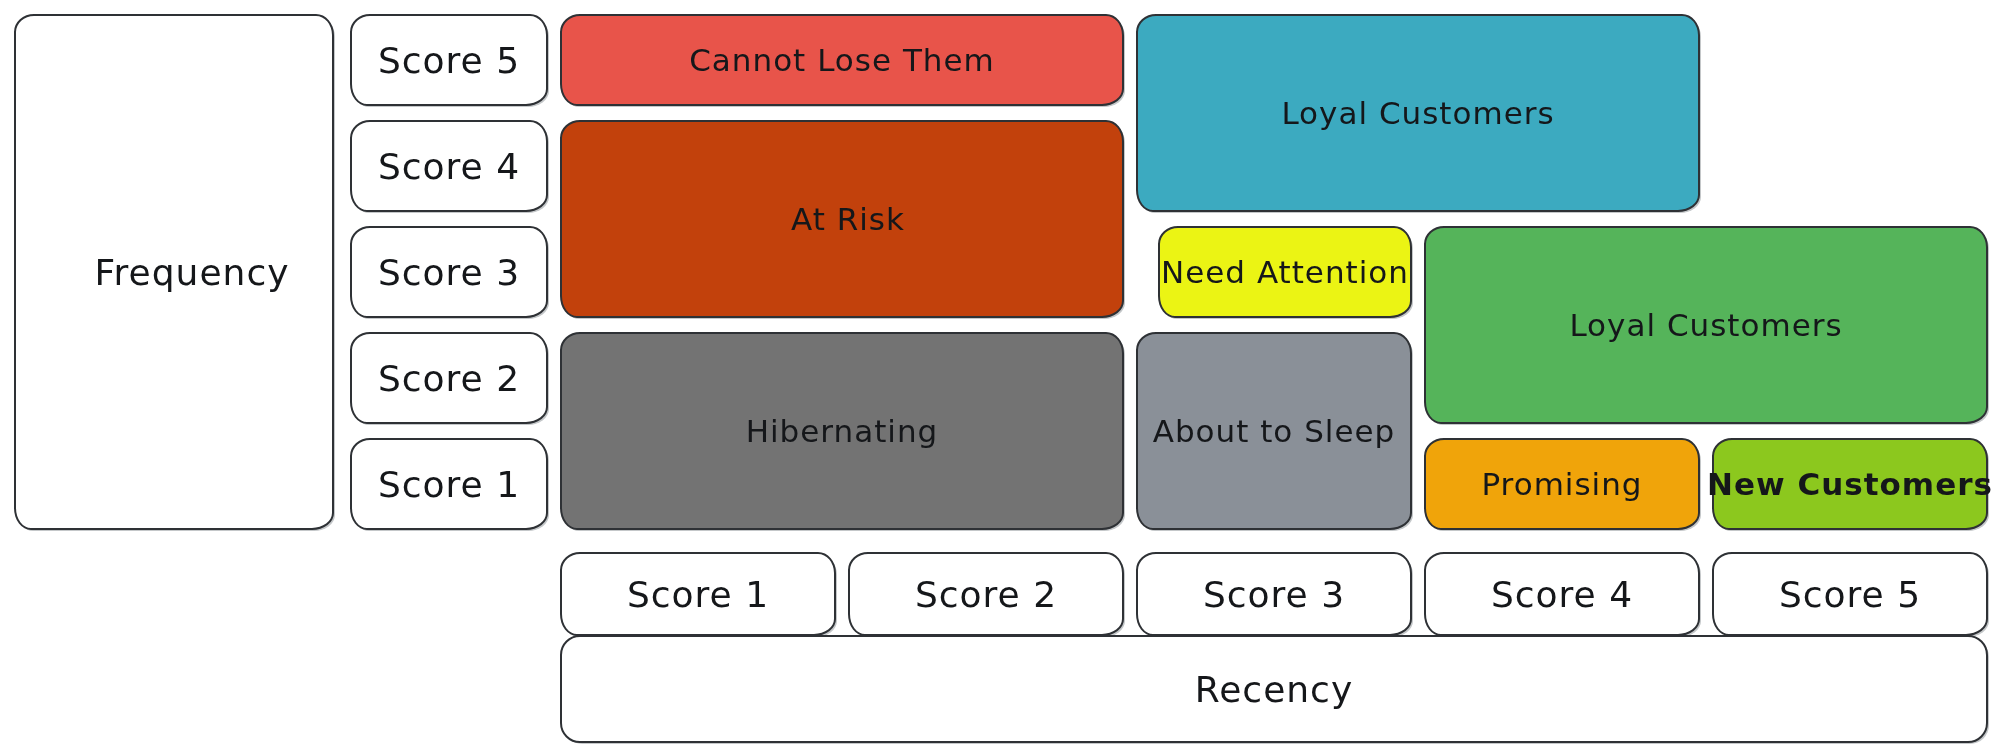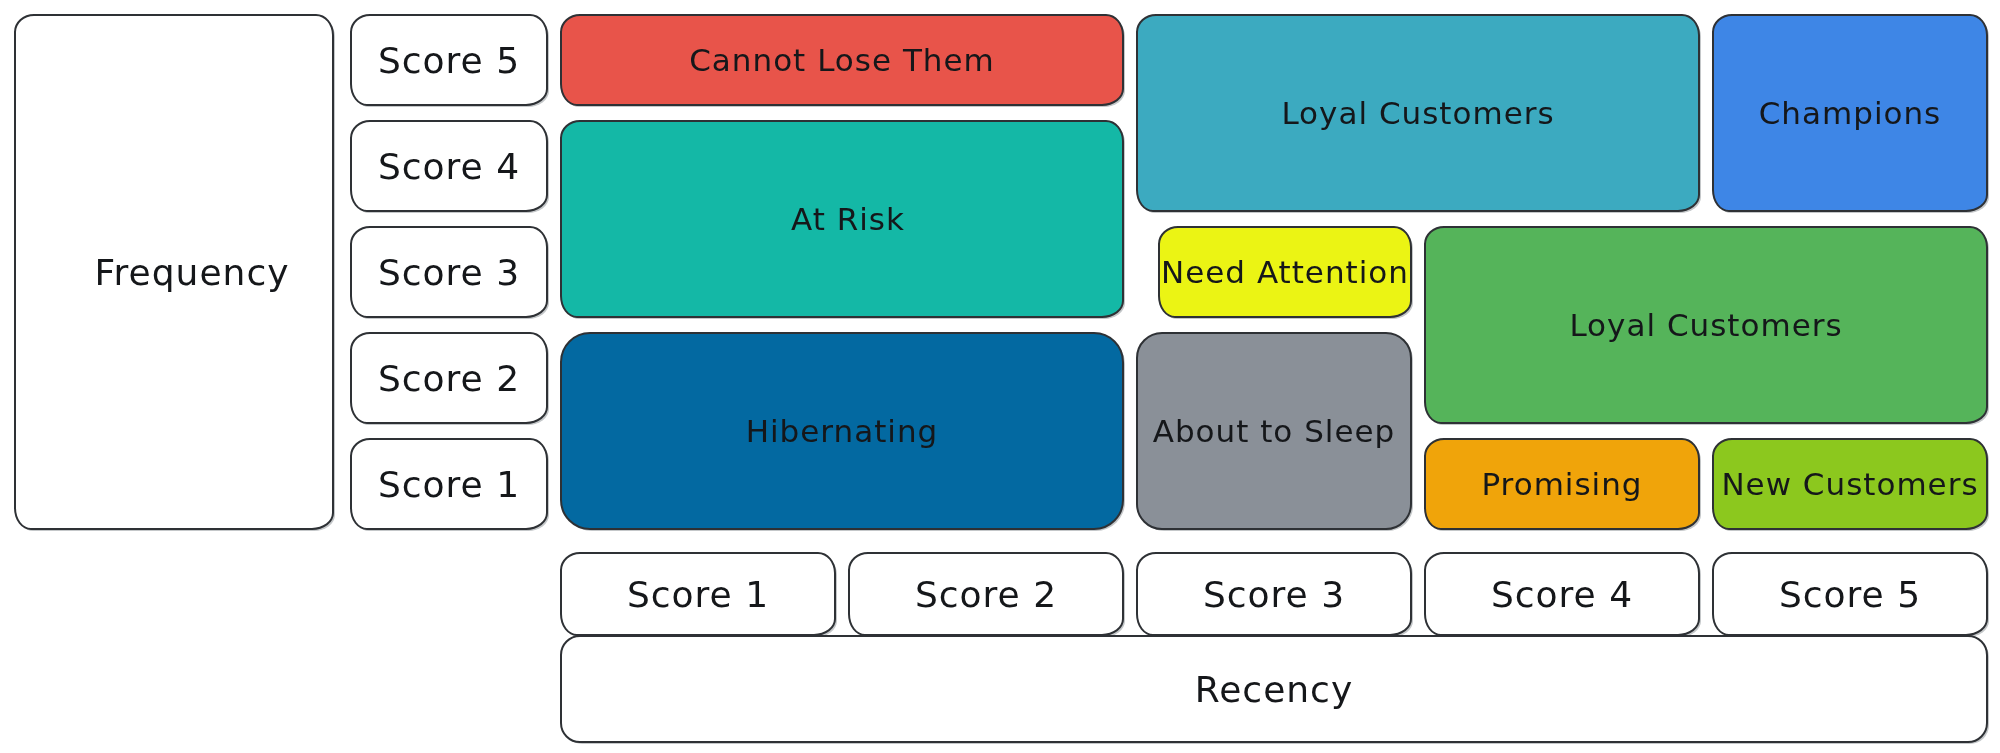--- a/index.html
+++ b/index.html
@@ -63,21 +63,21 @@
   }
   .seg-cannot-lose   { grid-column: 1 / 3; grid-row: 1 / 2; }
   .seg-at-risk       { grid-column: 1 / 3; grid-row: 2 / 4; }
   .seg-hibernating   { grid-column: 1 / 3; grid-row: 4 / 6; }
   .seg-loyal-teal    { grid-column: 3 / 5; grid-row: 1 / 3; }
   .seg-champions     { grid-column: 5 / 6; grid-row: 1 / 3; }
   .seg-need-attn     { grid-column: 3 / 4; grid-row: 3 / 4; }
   .seg-loyal-green   { grid-column: 4 / 6; grid-row: 3 / 5; }
   .seg-about-sleep   { grid-column: 3 / 4; grid-row: 4 / 6; }
   .seg-promising     { grid-column: 4 / 5; grid-row: 5 / 6; }
-  .seg-new-customers { grid-column: 5 / 6; grid-row: 5 / 6; }
+  .seg-new-customers { grid-column: 5 / 6; grid-row: 5 / 6; font-weight: bold; }
 
   
   .rec-scores {
     position: absolute;
     left: 560px; top: 552px;
     width: 1428px; height: 84px;
     display: grid;
     grid-template-columns: repeat(5, 276px);
     column-gap: 12px;
   }
@@ -111,39 +111,36 @@
     </div>
     <div class="box">
       <span class="label">Score 1</span>
     </div>
   </div>
 
   <div class="board">
     <div class="box seg seg-cannot-lose" style="background-color: rgb(232, 84, 74);">
       <span class="label">Cannot Lose Them</span>
     </div>
-    <div class="box seg seg-at-risk" style="background-color: #14b8a6; padding-left: 12px;">
+    <div class="box seg seg-at-risk" style="background-color: #c2410c; padding-left: 12px;">
       <span class="label">At Risk</span>
     </div>
-    <div class="box seg seg-hibernating" style="background-color: #0369a1; border-radius: 30px;">
+    <div class="box seg seg-hibernating" style="background-color: #737373;">
       <span class="label">Hibernating</span>
     </div>
     <div class="box seg seg-loyal-teal" style="background-color: rgb(60, 170, 192);">
       <span class="label">Loyal Customers</span>
-    </div>
-    <div class="box seg seg-champions" style="background-color: rgb(62, 134, 230);">
-      <span class="label">Champions</span>
     </div>
     <div class="box seg seg-need-attn" style="background-color: rgb(235, 244, 20); margin-left: 22px;">
       <span class="label">Need Attention</span>
     </div>
     <div class="box seg seg-loyal-green" style="background-color: rgb(85, 180, 90);">
       <span class="label">Loyal Customers</span>
     </div>
-    <div class="box seg seg-about-sleep" style="background-color: rgb(138, 144, 152); border-radius: 26px;">
+    <div class="box seg seg-about-sleep" style="background-color: rgb(138, 144, 152);">
       <span class="label">About to Sleep</span>
     </div>
     <div class="box seg seg-promising" style="background-color: rgb(240, 164, 10);">
       <span class="label">Promising</span>
     </div>
     <div class="box seg seg-new-customers" style="background-color: rgb(140, 200, 30);">
       <span class="label">New Customers</span>
     </div>
   </div>
 

